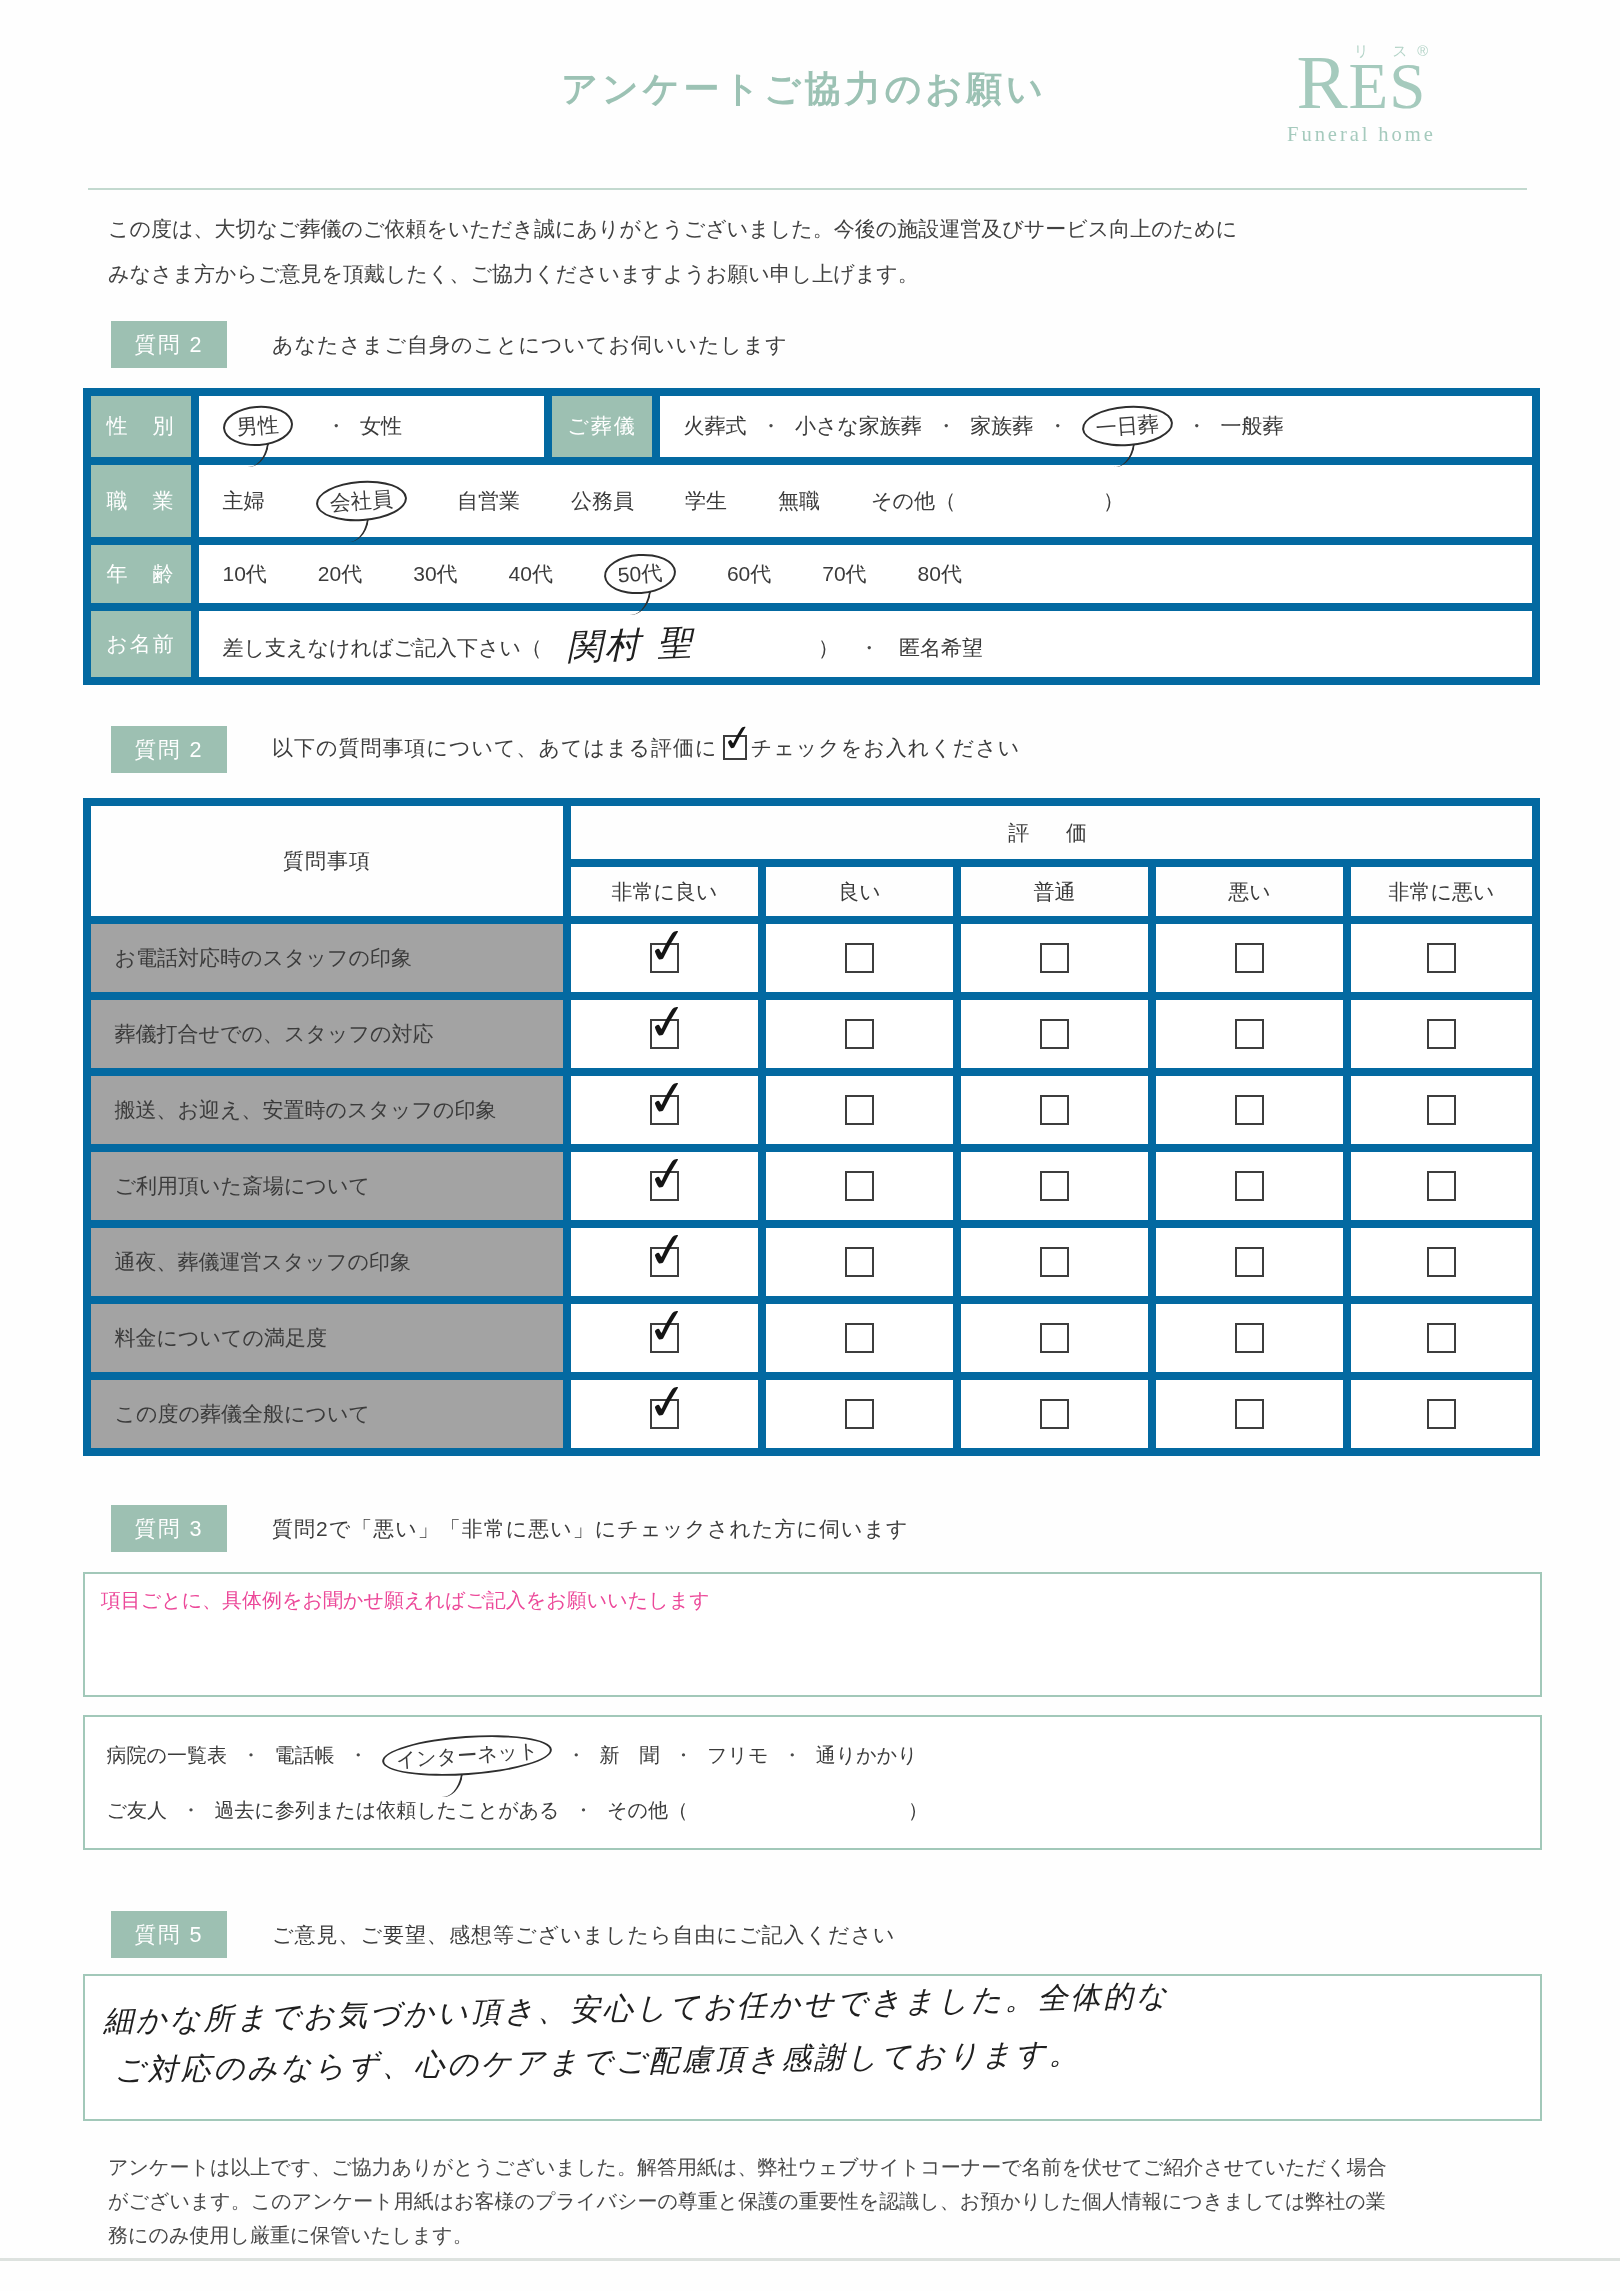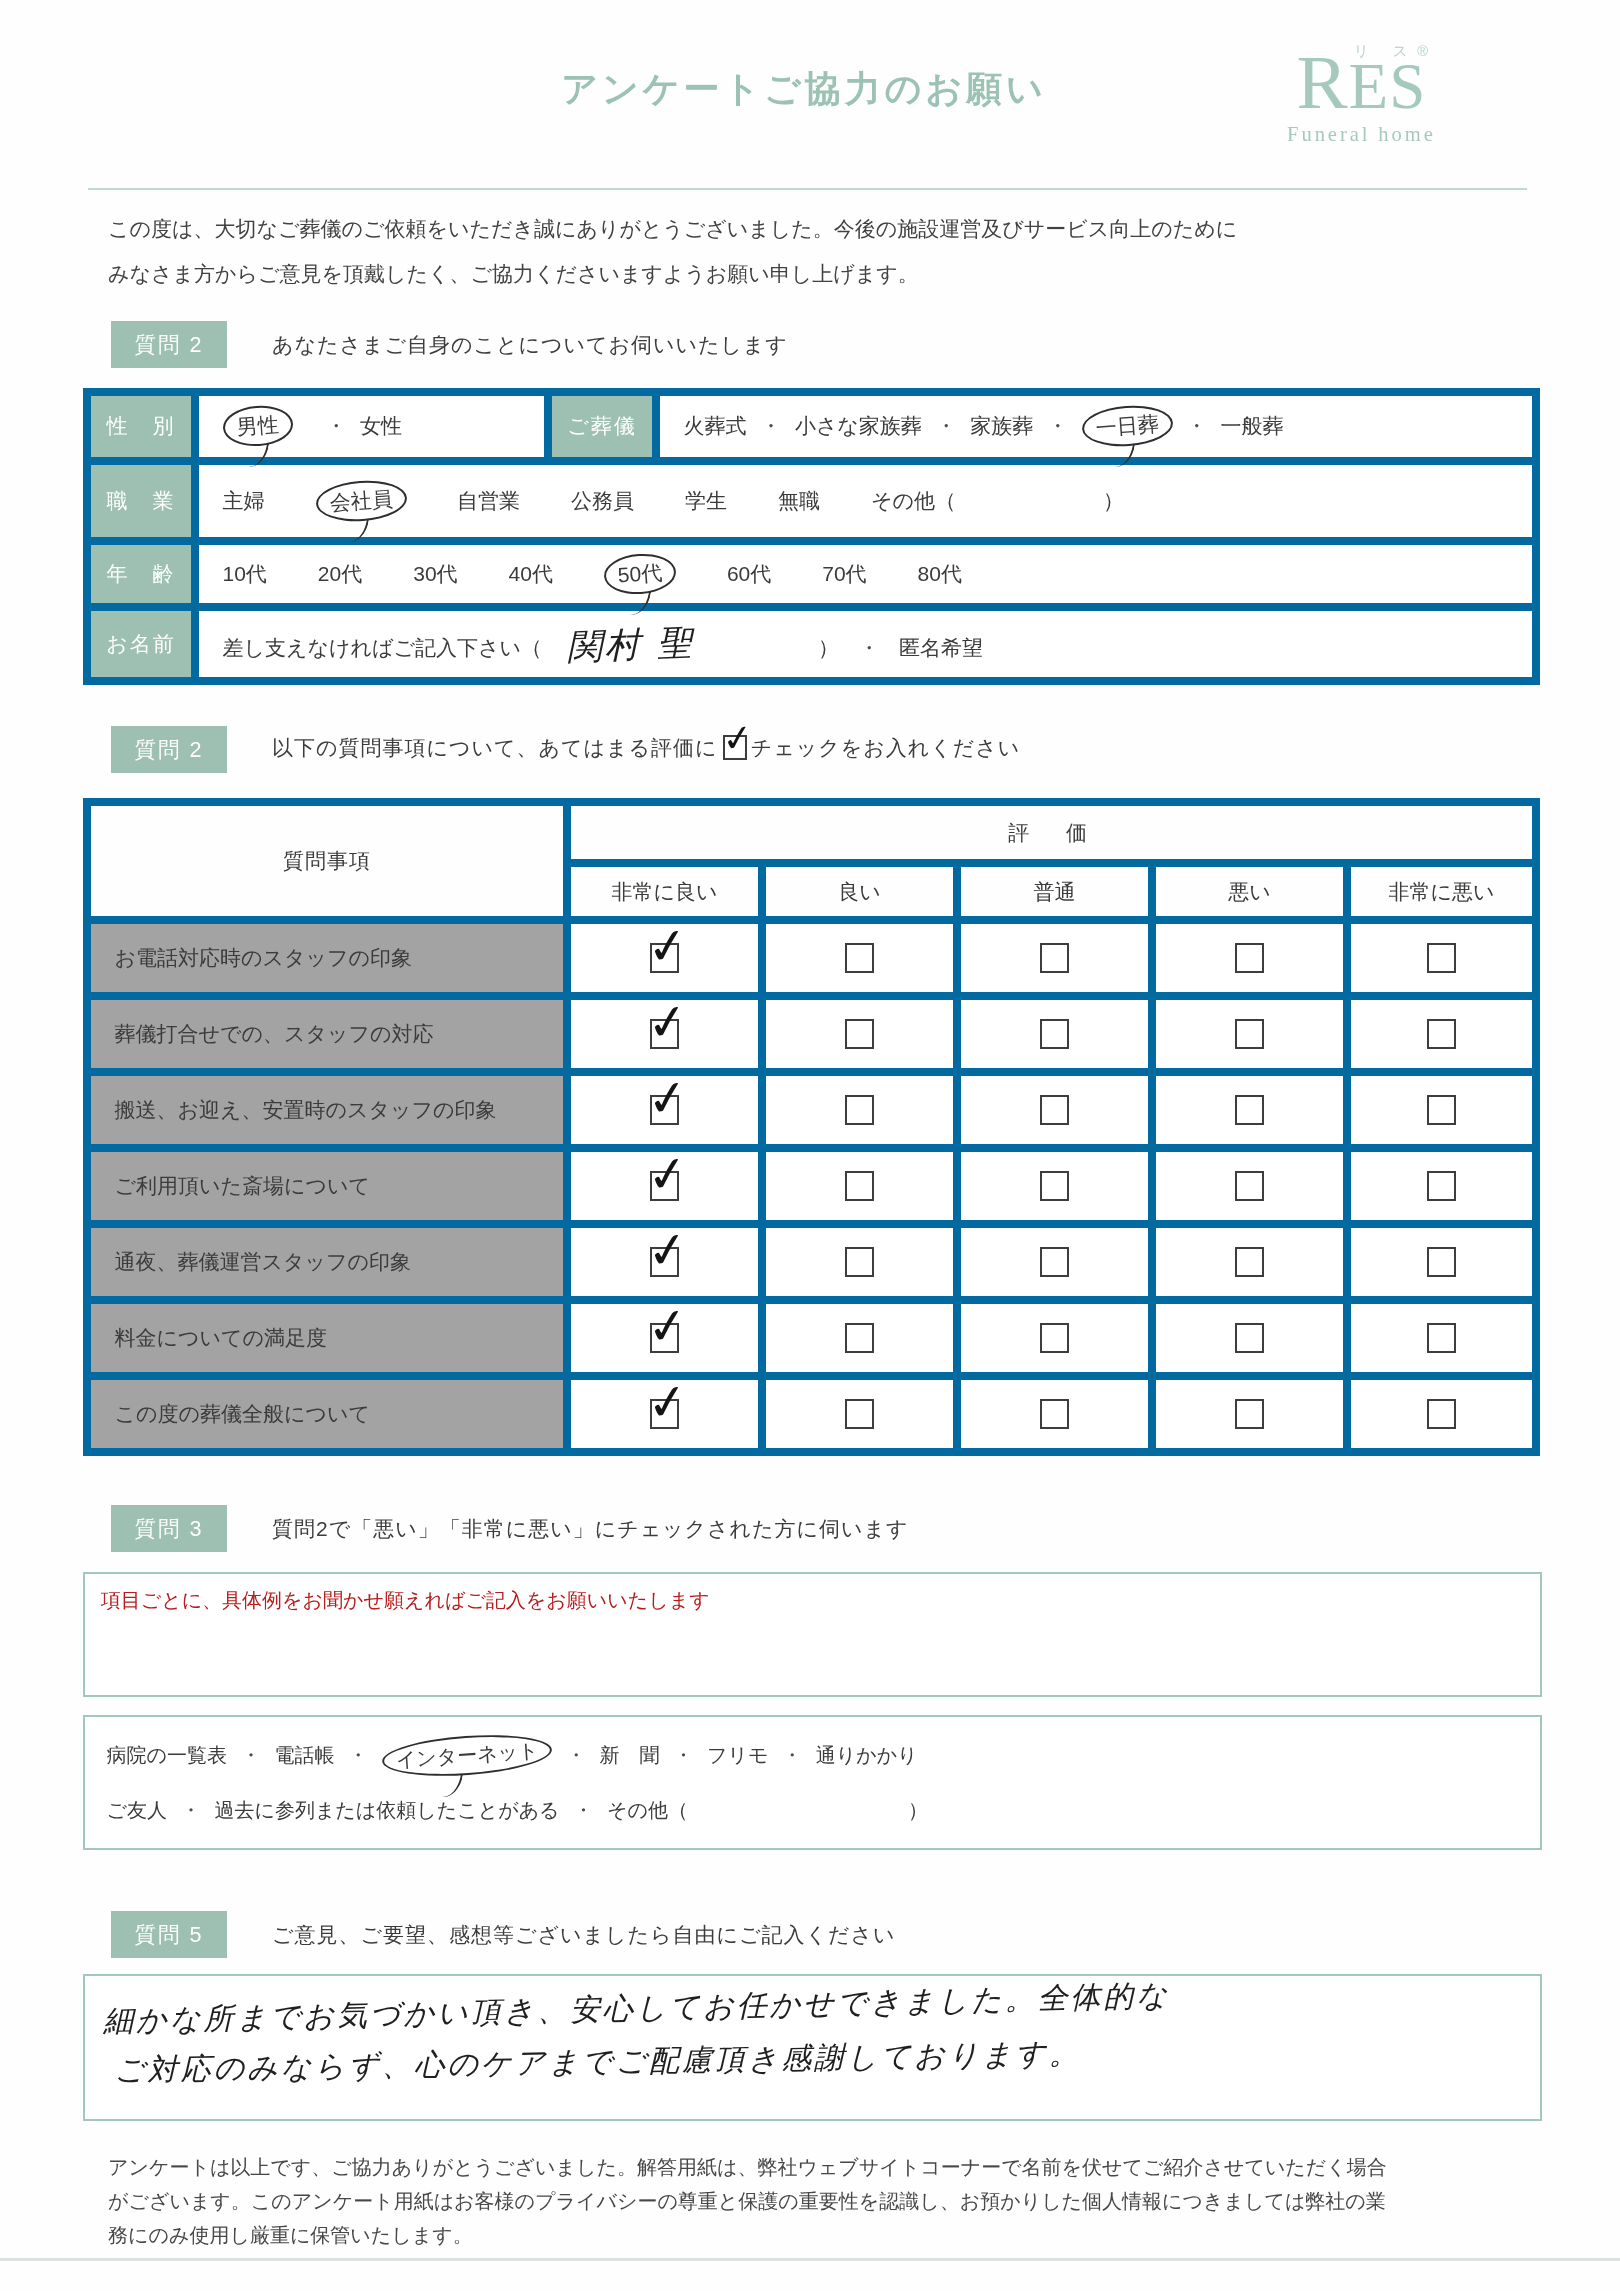--- a/index.html
+++ b/index.html
@@ -74,21 +74,21 @@
 
   
   .q2-eval{height:51px;text-align:center;letter-spacing:7.8px;}
   .q2-colhead{height:47px;text-align:center;font-size:20px;}
   .q2-item-head{text-align:center;letter-spacing:1px;}
   .q2-label{height:66px;padding-left:23.5px;background:#a3a3a3;}
   .q2-cell{text-align:center;background:#fff;}
 
   
   .gbox{margin-left:83px;width:1424px;border:2px solid #a2c8b9;background:#fff;padding:13.7px 15.7px;}
-  .boxtext{font-size:20px;color:#b91c1c;}
+  .boxtext{font-size:20px;color:#ec4899;}
 
   .q4row{display:flex;align-items:center;font-size:20px;margin:9.8px 0 25.5px 5.9px;}
   .q4row2{margin-bottom:9.8px;}
 
   .q5box{height:116px;position:relative;}
   .hand-line{font-size:30px;white-space:nowrap;}
   .hand-line1{transform:rotate(-1.4deg);margin:-5.9px 0 13.7px 2px;}
   .hand-line2{transform:rotate(-1deg);margin-left:13.7px;}
 
   

